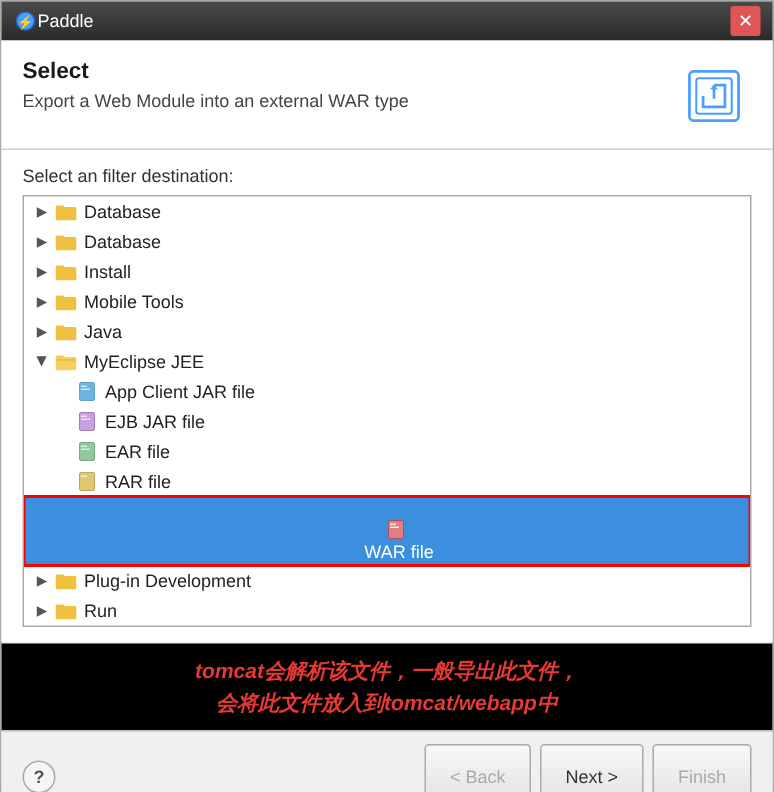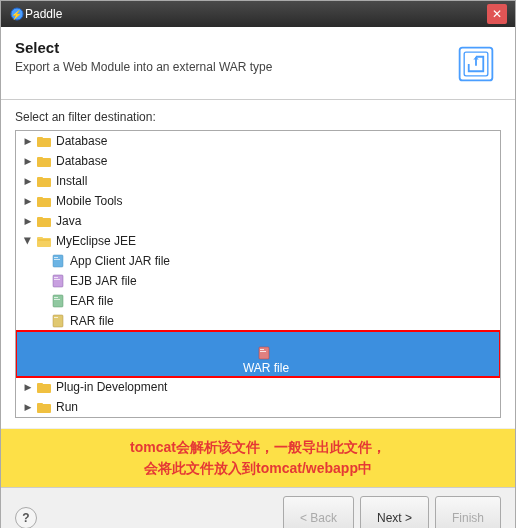--- a/index.html
+++ b/index.html
@@ -167,23 +167,24 @@
       width: 16px;
       height: 16px;
       margin-right: 4px;
       flex-shrink: 0;
       display: inline-flex;
       align-items: center;
       justify-content: center;
     }
 
     .annotation-area {
-      background: #fde047;
+      background: #000000;
       padding: 8px 14px;
       border-top: 1px solid #eee;
+      font-style: italic;
     }
 
     .annotation-text {
       font-size: 14px;
       font-weight: bold;
       color: #e53935;
       line-height: 1.5;
       text-align: center;
     }
 

